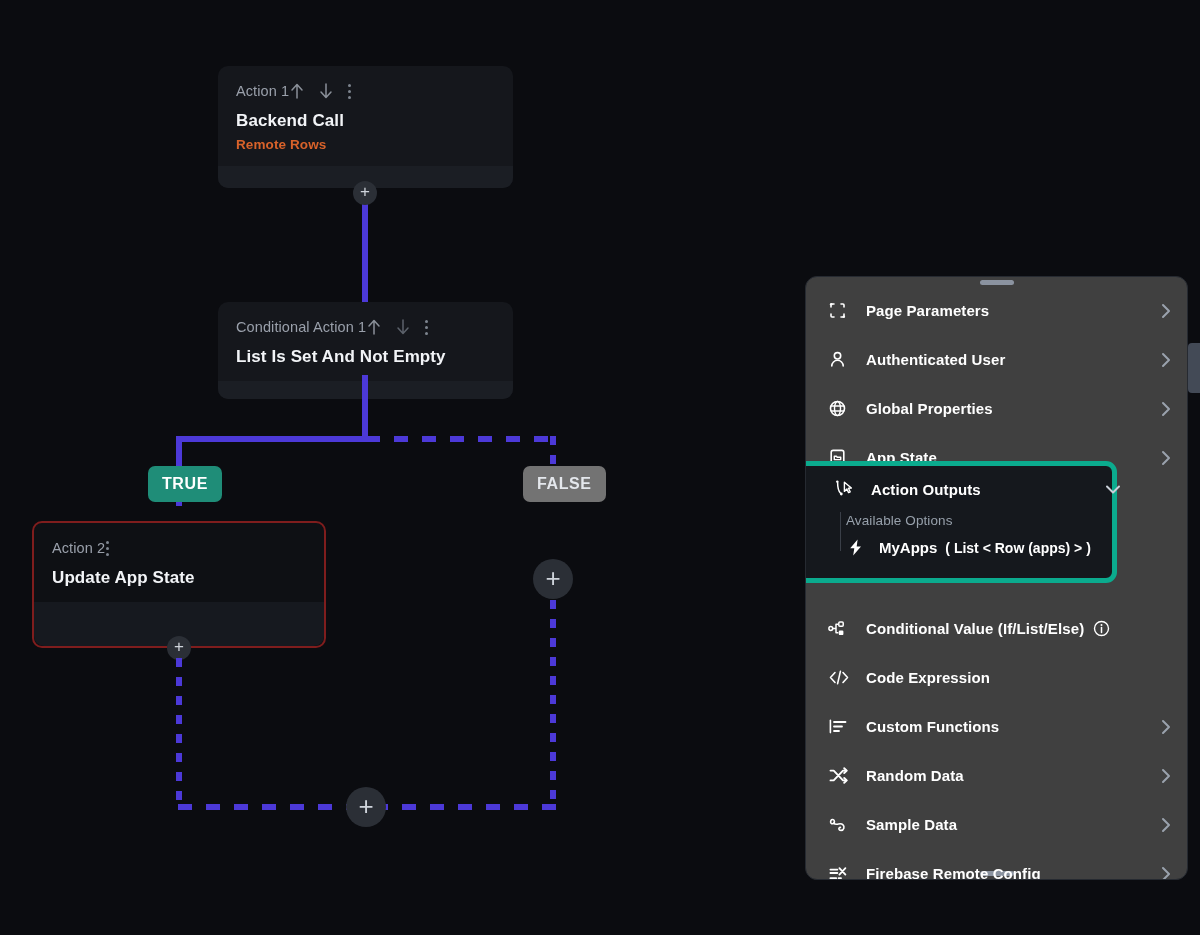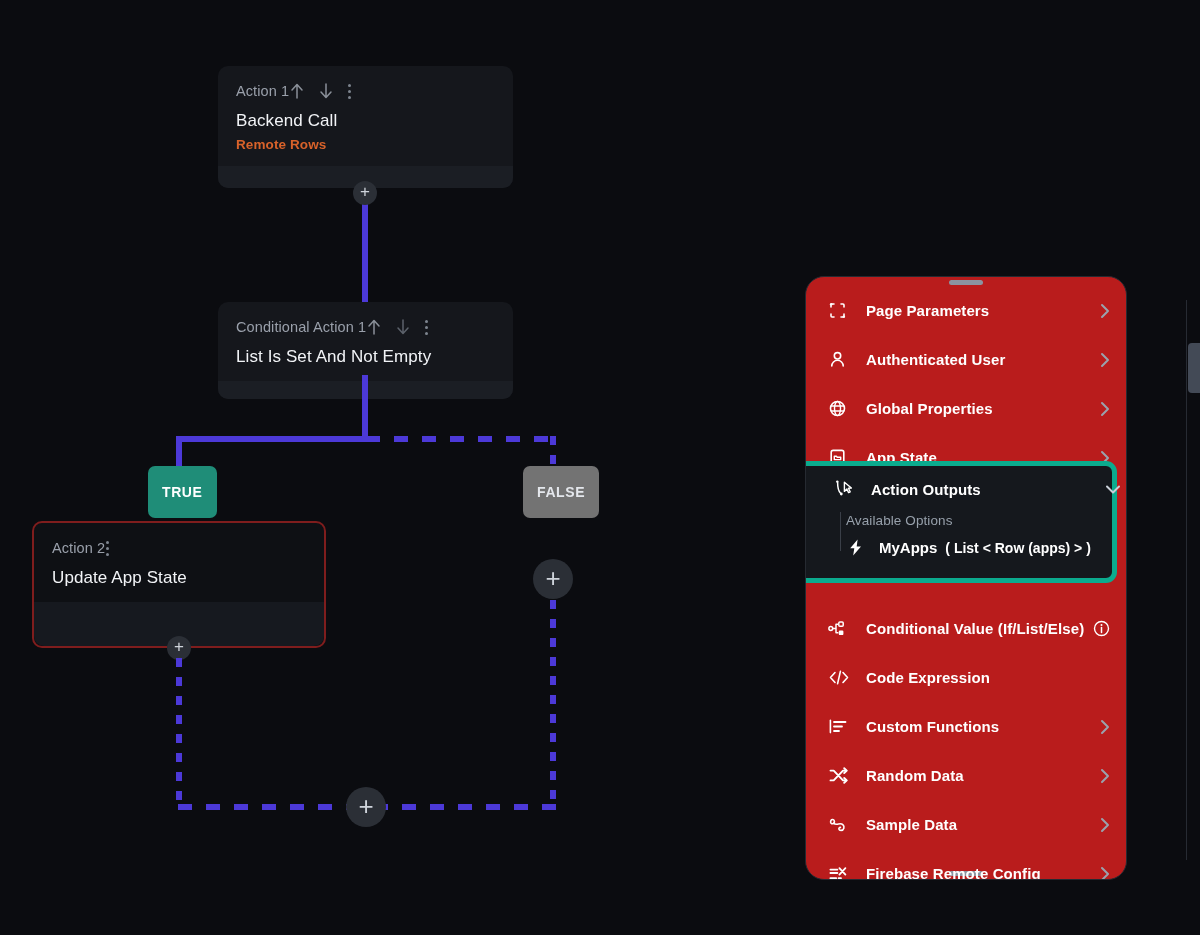--- a/index.html
+++ b/index.html
@@ -49,21 +49,21 @@
     display: flex;
     align-items: center;
   }
   .node-label {
     font-size: 14.5px;
     color: #9aa0ab;
     letter-spacing: .1px;
   }
   .node-title {
     font-size: 17px;
-    font-weight: normal;
+    font-weight: bold;
     color: #f2f4f7;
     margin-top: 11px;
     letter-spacing: .1px;
   }
   .node-sub {
     font-size: 13.5px;
     font-weight: bold;
     color: #d8622a;
     margin-top: 6px;
     letter-spacing: .1px;
@@ -128,41 +128,41 @@
     color: #cfd4db;
     box-sizing: border-box;
   }
   .plus.small { width: 24px; height: 24px; font-size: 17px; }
   .plus.big   { width: 40px; height: 40px; font-size: 26px; }
   .plus span { line-height: 0; position: relative; top: -1px; font-weight: 300; }
 
   .branch-badge {
     position: absolute;
     border-radius: 7px;
-    font-size: 14px;
+    font-size: 16px;
     font-weight: bold;
     letter-spacing: .6px;
     color: #ffffff;
-    padding: 18px 14px;
+    padding: 9px 14px;
     box-sizing: border-box;
     text-align: center;
   }
   .branch-true  { background: #1f8d78; }
   .branch-false { background: #737373; color: #e4e7ec; }
 
   
   #panel {
     position: absolute;
     left: 805px;
     top: 276px;
-    width: 322px;
+    width: 383px;
     height: 604px;
-    background: #b91c1c;
+    background: #404040;
     border: 1px solid #262a31;
-    border-radius: 19px;
+    border-radius: 12px;
     box-sizing: border-box;
     overflow: hidden;
   }
   .grip {
     position: absolute;
     left: 50%;
     transform: translateX(-50%);
     width: 34px;
     height: 5px;
     border-radius: 3px;

